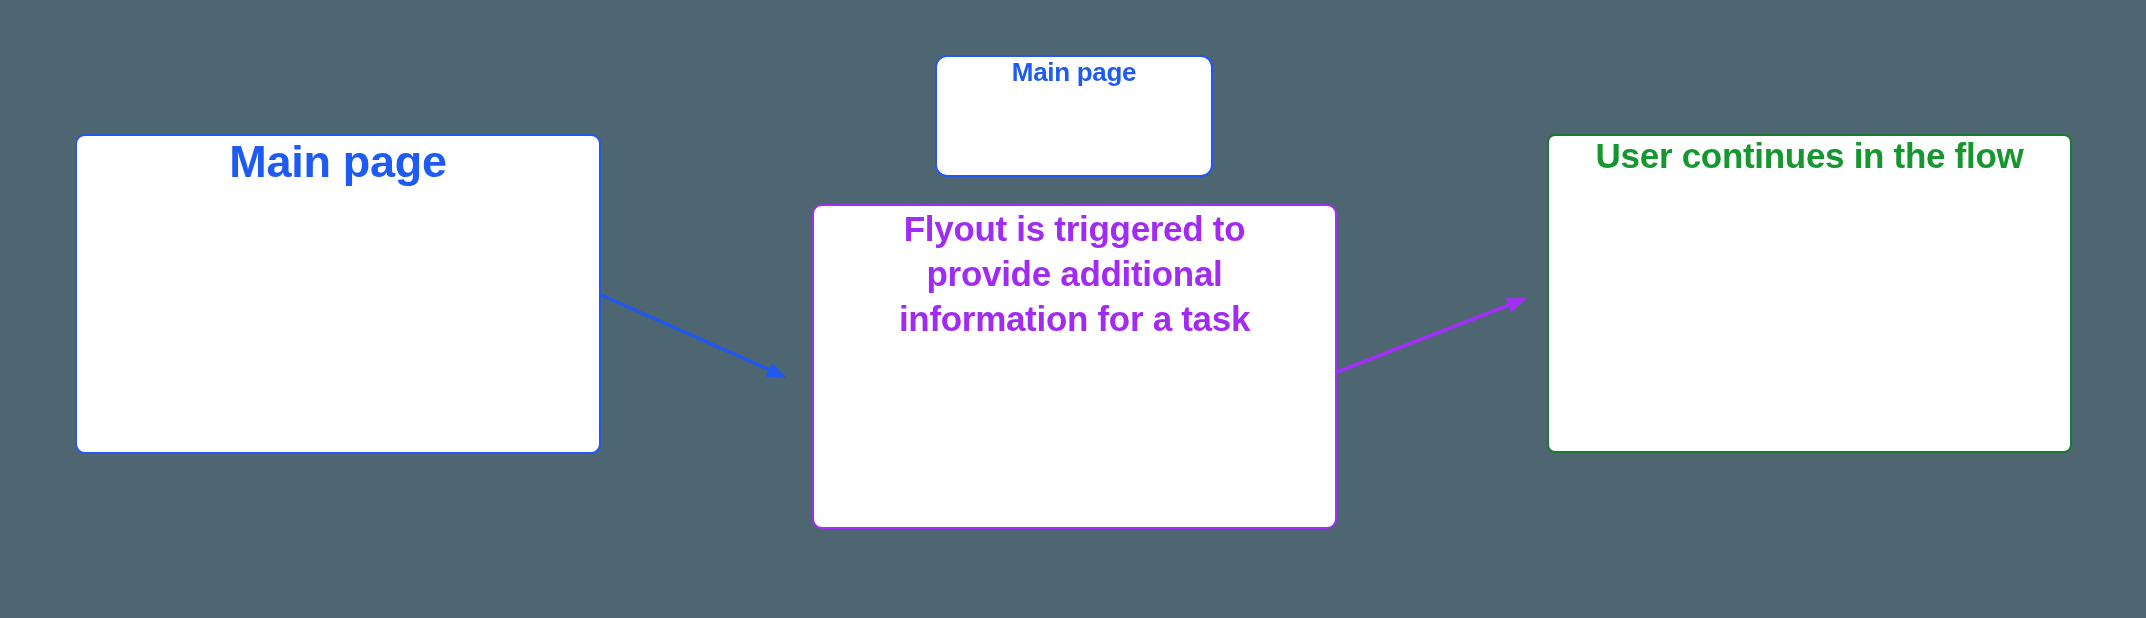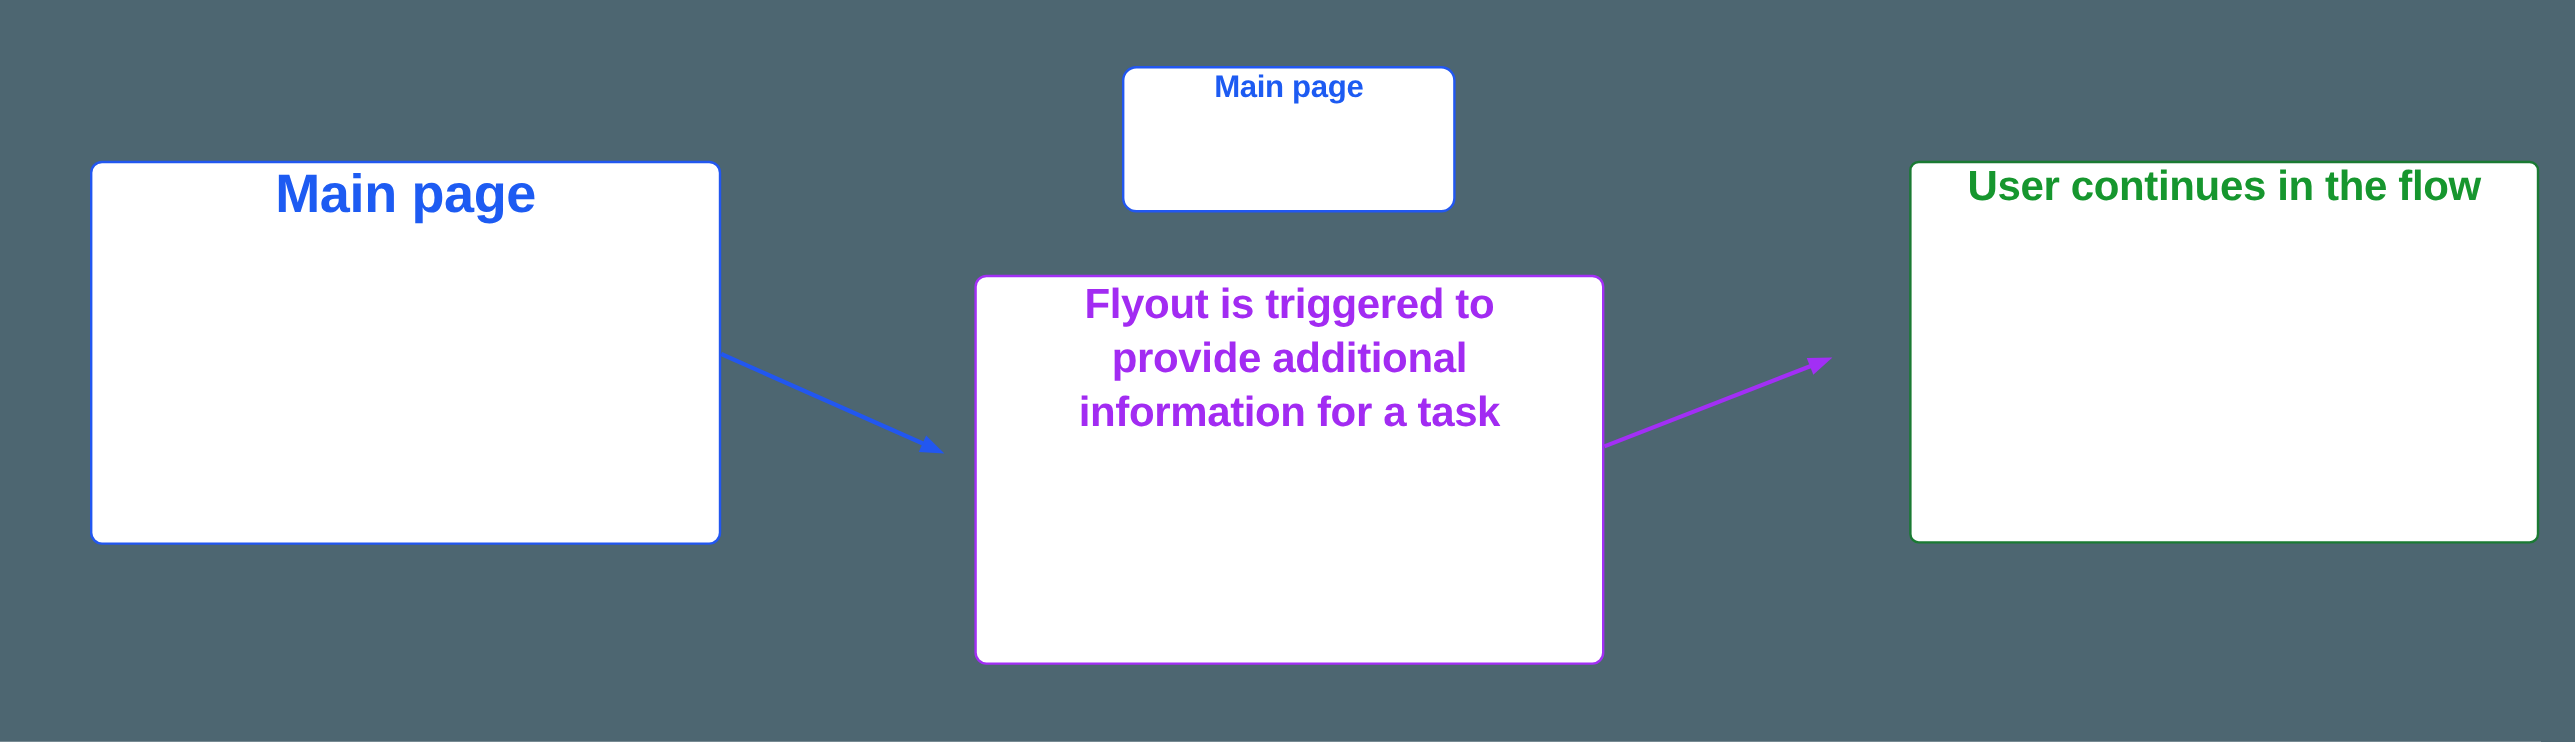--- a/index.html
+++ b/index.html
@@ -44,38 +44,37 @@
   #node-main-small {
     left: 935px;
     top: 55px;
     width: 278px;
     height: 122px;
     border-radius: 12px;
     font-size: 26px;
   }
   #node-flyout {
     left: 812px;
-    top: 229px;
+    top: 204px;
     width: 525px;
     height: 325px;
     border-radius: 10px;
     font-size: 35px;
     line-height: 45px;
   }
   #node-flyout .label {
     max-width: 390px;
   }
   #node-user-flow {
     left: 1547px;
     top: 134px;
     width: 525px;
     height: 319px;
     border-radius: 8px;
     font-size: 35px;
-    margin-left: 44px;
   }
   svg.connectors {
     position: absolute;
     left: 0;
     top: 0;
     width: 2146px;
     height: 618px;
     pointer-events: none;
   }
 </style>

